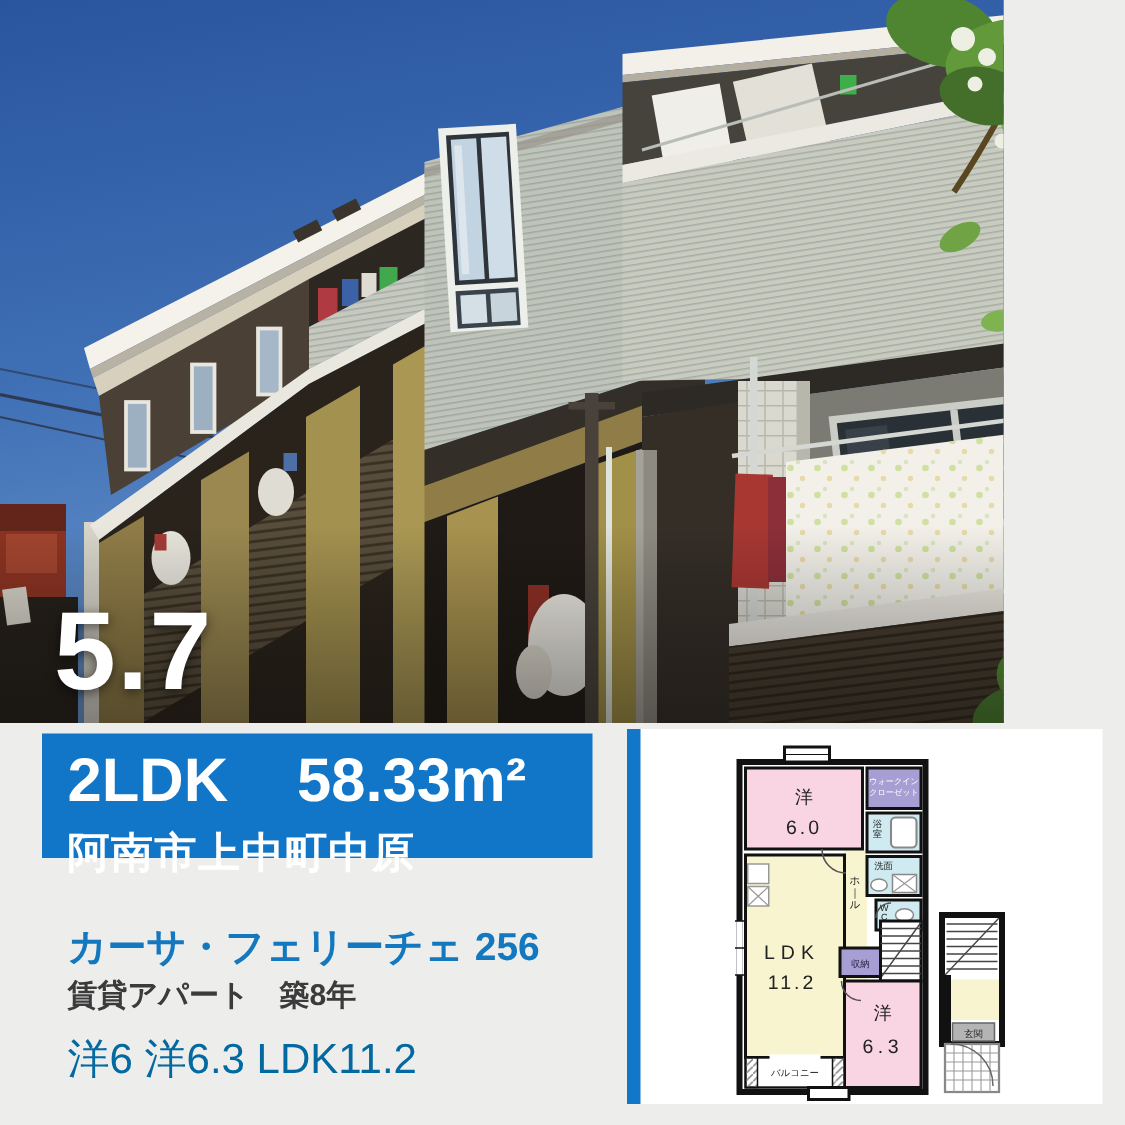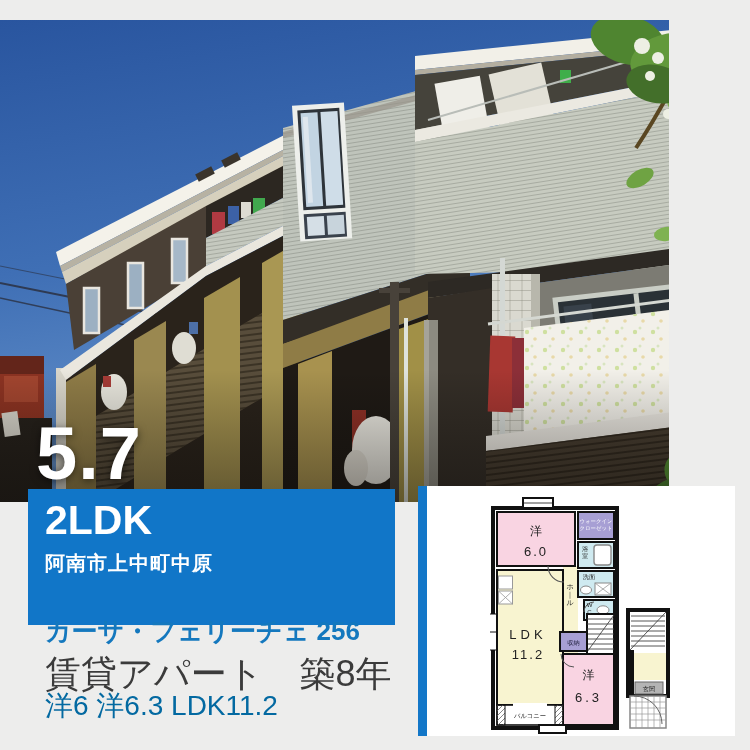--- a/index.html
+++ b/index.html
@@ -1,37 +1,37 @@
 <!DOCTYPE html>
 <html><head>
 <meta charset="utf-8">
 <style>
   html,body{margin:0;padding:0;}
   body{
     width:750px;height:750px;position:relative;overflow:hidden;
     background:#ededec;
     font-family:"Liberation Sans","DejaVu Sans",sans-serif;
   }
-  .photo{position:absolute;left:0;top:0;width:669px;height:482px;overflow:hidden;background:#3f6fb5;margin-top:20px;}
+  .photo{position:absolute;left:0;top:0;width:669px;height:482px;overflow:hidden;background:#3f6fb5;}
   .photo svg{display:block;}
   .price-overlay{
     position:absolute;left:36px;bottom:14px;display:flex;align-items:baseline;
     color:#ffffff;text-shadow:0 2px 8px rgba(0,0,0,.55);white-space:nowrap;
   }
   .price-val{font-size:74px;font-weight:800;line-height:.9;letter-spacing:1px;}
   .price-unit{font-size:31px;font-weight:700;margin-left:12px;}
   .price-fee{font-size:31px;font-weight:700;margin-left:38px;}
   .banner{
-    position:absolute;left:28px;top:489px;width:367px;height:136px;
+    position:absolute;left:28px;top:489px;width:367px;height:83px;
     background:#1176c8;color:#fff;box-sizing:border-box;padding:10px 0 0 17px;
   }
   .banner-row1{display:flex;gap:46px;font-size:41px;font-weight:700;line-height:1.05;}
-  .banner-row2{font-size:20px;font-weight:700;margin-top:8px;letter-spacing:1px;}
+  .banner-row2{font-size:28px;font-weight:700;margin-top:8px;letter-spacing:1px;}
   .prop-name{position:absolute;left:45px;top:614px;font-size:26px;font-weight:700;color:#1478be;}
-  .prop-line2{position:absolute;left:45px;top:650px;font-size:36px;color:#3b3b3b;}
+  .prop-line2{position:absolute;left:45px;top:650px;font-size:20px;color:#3b3b3b;font-weight:bold;}
   .prop-line3{position:absolute;left:45px;top:687px;font-size:28px;color:#0369a1;}
   .plan-panel{position:absolute;left:418px;top:486px;width:317px;height:250px;background:#ffffff;}
   .plan-stripe{position:absolute;left:0;top:0;width:9px;height:250px;background:#1377c8;}
   .plan-white{position:absolute;left:9px;top:0;width:308px;height:250px;}
   .plan-white svg{display:block;}
   svg text{font-family:"Liberation Sans","DejaVu Sans",sans-serif;}
 </style>
 </head>
 <body>
 
@@ -235,20 +235,21 @@
     </svg>
 
     <div class="price-overlay">
       <span class="price-val">5.7</span>
     </div>
   </div>
 
   <div class="banner">
     <div class="banner-row1">
       <span>2LDK</span>
+      <span>58.33m²</span>
     </div>
     <div class="banner-row2">阿南市上中町中原</div>
   </div>
 
   <div class="prop-name">カーサ・フェリーチェ 256</div>
   <div class="prop-line2">賃貸アパート　築8年</div>
   <div class="prop-line3">洋6 洋6.3 LDK11.2</div>
 
   <div class="plan-panel">
     <div class="plan-stripe"></div>

